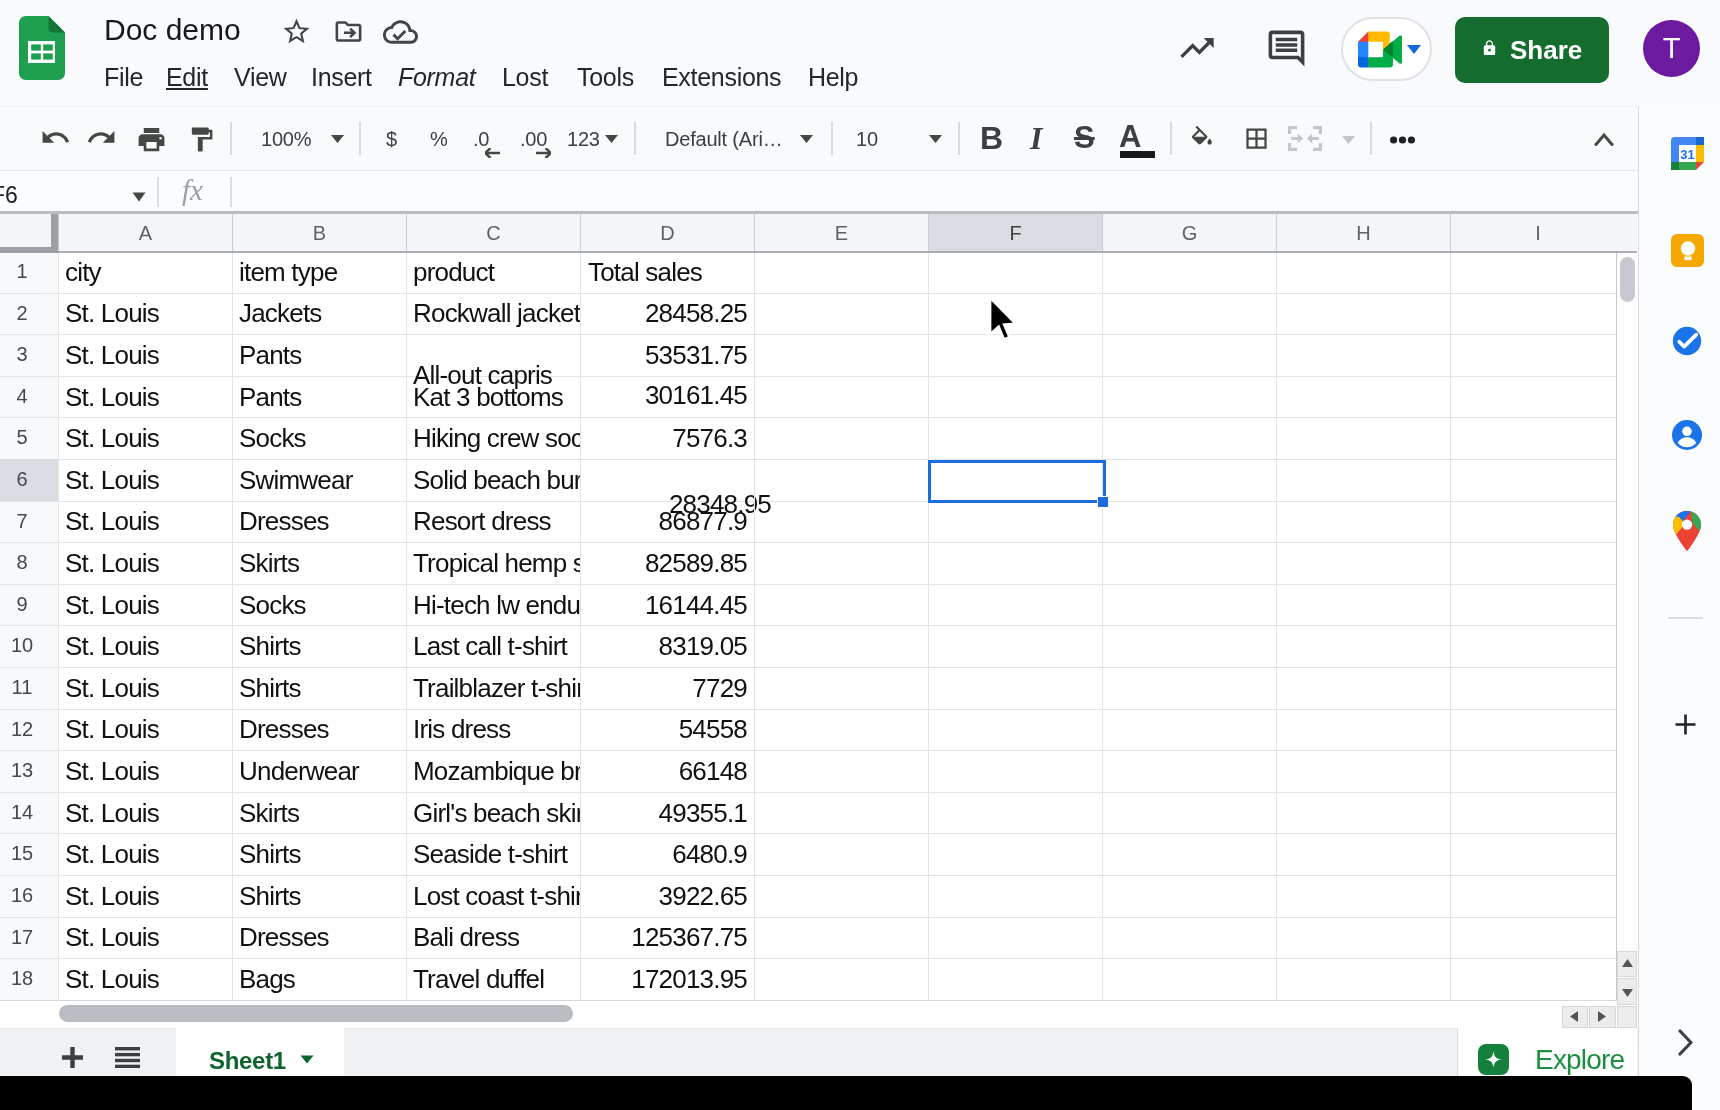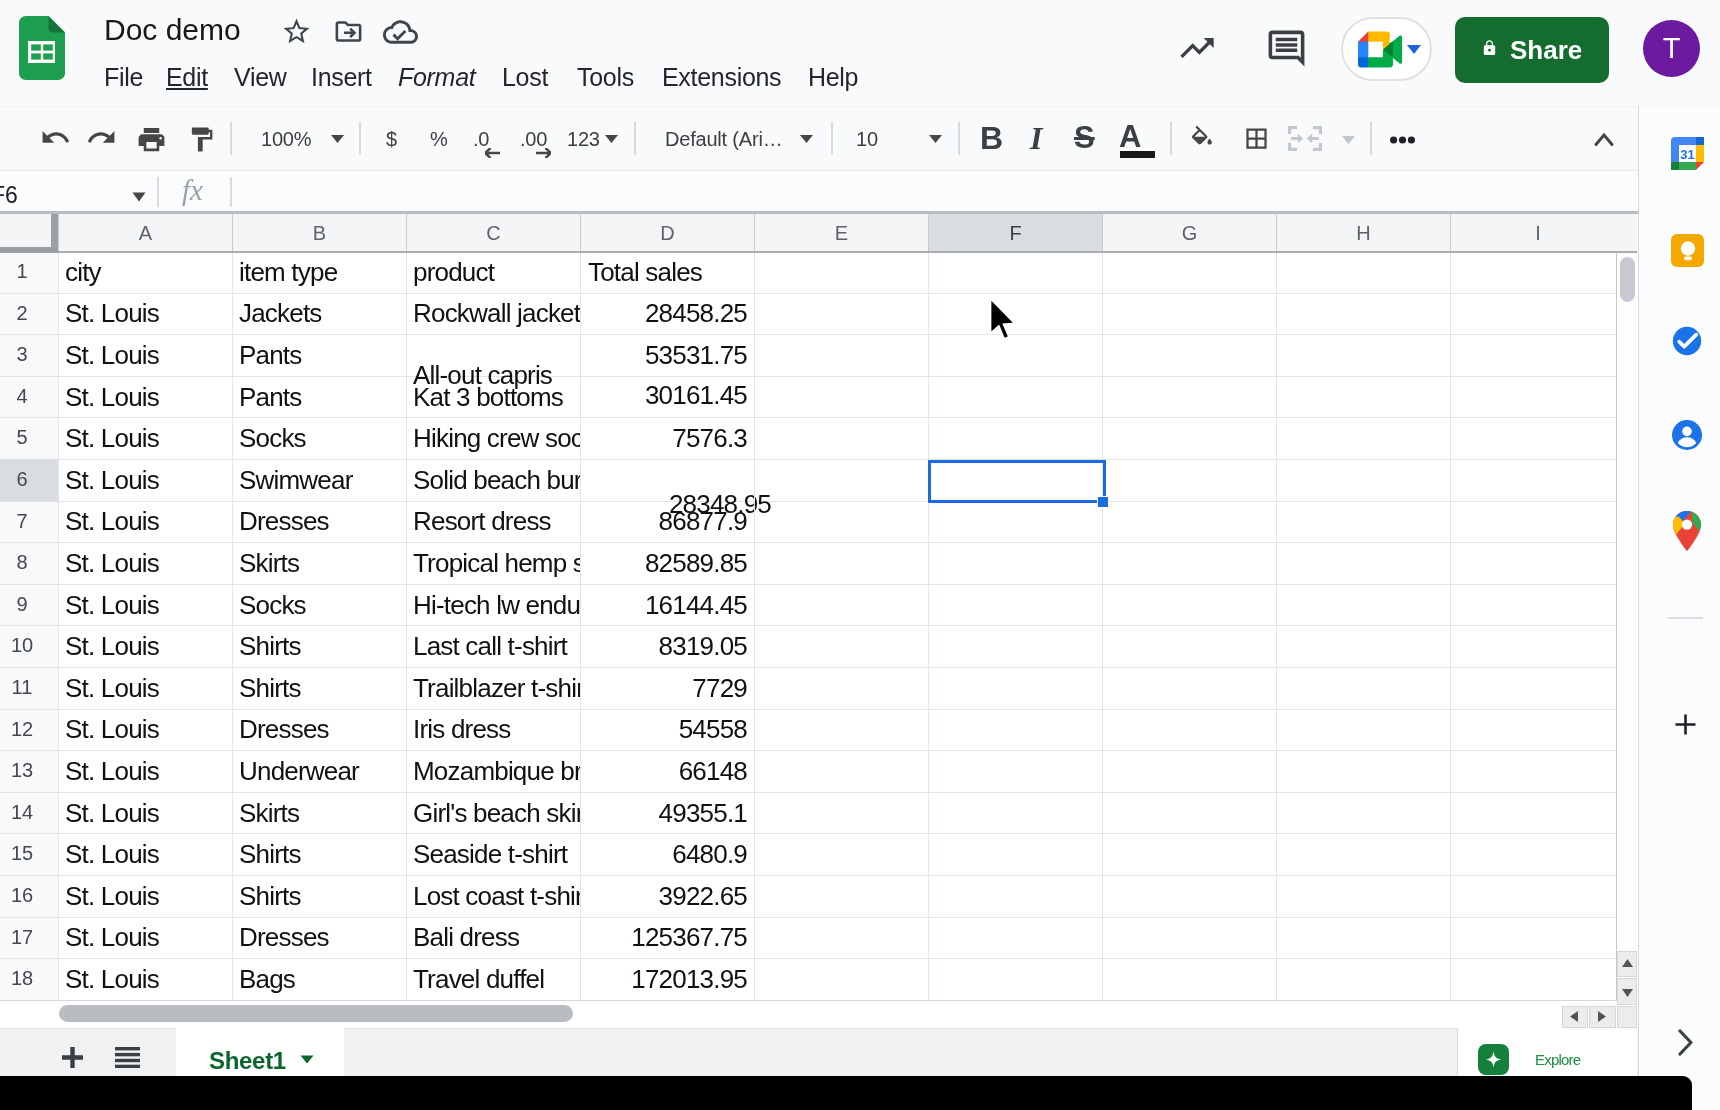--- a/index.html
+++ b/index.html
@@ -340,21 +340,21 @@
 <div class="abs" style="left:176px;top:1028px;width:168px;height:48px;background:#fff;"></div>
 <div class="abs" style="left:209px;top:1042px;font-size:24px;line-height:38px;font-weight:700;letter-spacing:-0.3px;color:#0d652d;">Sheet1</div>
 <svg class="ic" style="left:300px;top:1055px" width="14" height="9" viewBox="0 0 14 9">
       <path d="M0.5 0.5 L7 8.5 L13.5 0.5 Z" fill="#0d652d"></path>
     </svg>
 <div class="abs" style="left:1457px;top:1028px;width:180px;height:48px;background:#fff;border-left:1px solid #d8dadd;box-sizing:border-box;"></div>
 <div class="abs" style="left:1478px;top:1044px;width:31px;height:31px;background:#15803c;border-radius:8px;"></div>
 <svg class="ic" style="left:1481px;top:1047px" width="25" height="25" viewBox="0 0 24 24">
       <path d="M12 2 C12.8 7.6 14.5 9.3 20 10 C14.5 10.7 12.8 12.4 12 18 C11.2 12.4 9.5 10.7 4 10 C9.5 9.3 11.2 7.6 12 2 Z" fill="#fff" transform="translate(0,2)"></path>
     </svg>
-<div class="abs" style="left:1535px;top:1041px;font-size:15px;line-height:38px;letter-spacing:-0.8px;color:#1d8e3f;">Explore</div>
+<div class="abs" style="left:1535px;top:1041px;font-size:28px;line-height:38px;letter-spacing:-0.8px;color:#1d8e3f;">Explore</div>
 <div class="abs" style="left:1638px;top:106px;width:82px;height:1004px;background:#fbfcfd;border-left:1px solid #d6d9dc;box-sizing:border-box;"></div>
 <svg class="ic" style="left:1671px;top:137px" width="33" height="33" viewBox="0 0 33 33">
 <rect x="0" y="0" width="33" height="33" rx="4" fill="#4285f4"></rect>
 <rect x="25" y="0" width="8" height="8" fill="#1967d2"></rect>
 <rect x="25" y="8" width="8" height="17" fill="#fbbc04"></rect>
 <rect x="8" y="25" width="17" height="8" fill="#34a853"></rect>
 <rect x="0" y="25" width="8" height="8" fill="#188038"></rect>
 <path d="M25 25 h8 v8 h-8 z" fill="#ea4335"></path>
 <path d="M33 33 L25 33 L33 25 Z" fill="#fbfcfd"></path>
 <rect x="8" y="8" width="17" height="17" fill="#fff"></rect>

